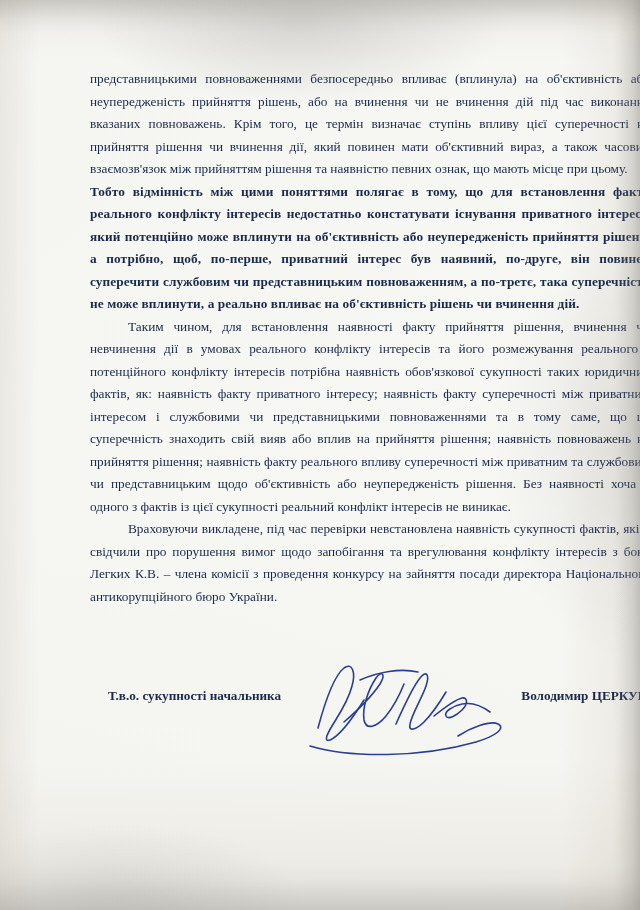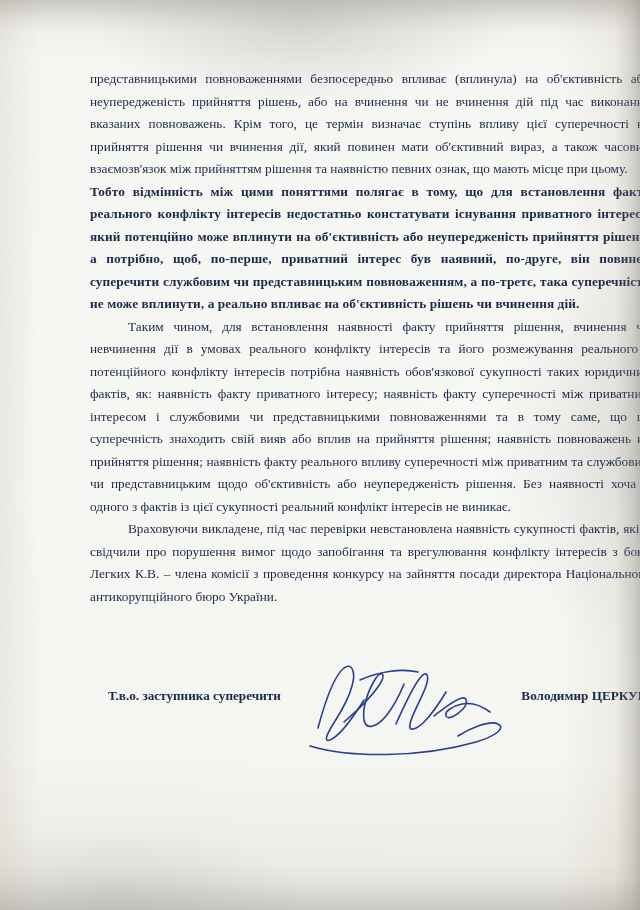--- a/index.html
+++ b/index.html
@@ -120,20 +120,20 @@
         <path d="M44 72 C 58 60, 72 46, 80 34 C 86 24, 82 20, 76 28 C 68 40, 62 58, 64 70 C 66 80, 76 78, 86 66 C 94 56, 100 44, 104 34"></path>
         <path d="M96 74 C 104 56, 112 38, 120 28 C 126 20, 130 24, 126 36 C 122 48, 112 64, 110 74 C 108 82, 116 80, 124 72 C 132 64, 140 52, 146 42"></path>
         <path d="M134 66 C 144 58, 154 50, 162 48 C 168 47, 168 54, 162 60 C 156 66, 148 70, 146 66 C 144 62, 152 56, 162 54 C 172 52, 182 56, 190 62"></path>
         <path d="M60 30 C 78 22, 100 18, 118 22"></path>
         <path d="M10 96 C 50 108, 120 108, 176 92 C 196 86, 206 78, 198 74 C 190 70, 170 78, 158 86"></path>
       </g>
     </svg>
   </div>
 
   <div class="sig-block">
-    <span class="sig-left">Т.в.о. заступника суперечити</span>
+    <span class="sig-left">Т.в.о. сукупності начальника</span>
     <span class="sig-right">Володимир ЦЕРКУН</span>
   </div>
 
   <div class="edge-shadow-top"></div>
   <div class="edge-shadow-right"></div>
   <div class="edge-shadow-bottom"></div>
 </div>
 
 </body></html>

